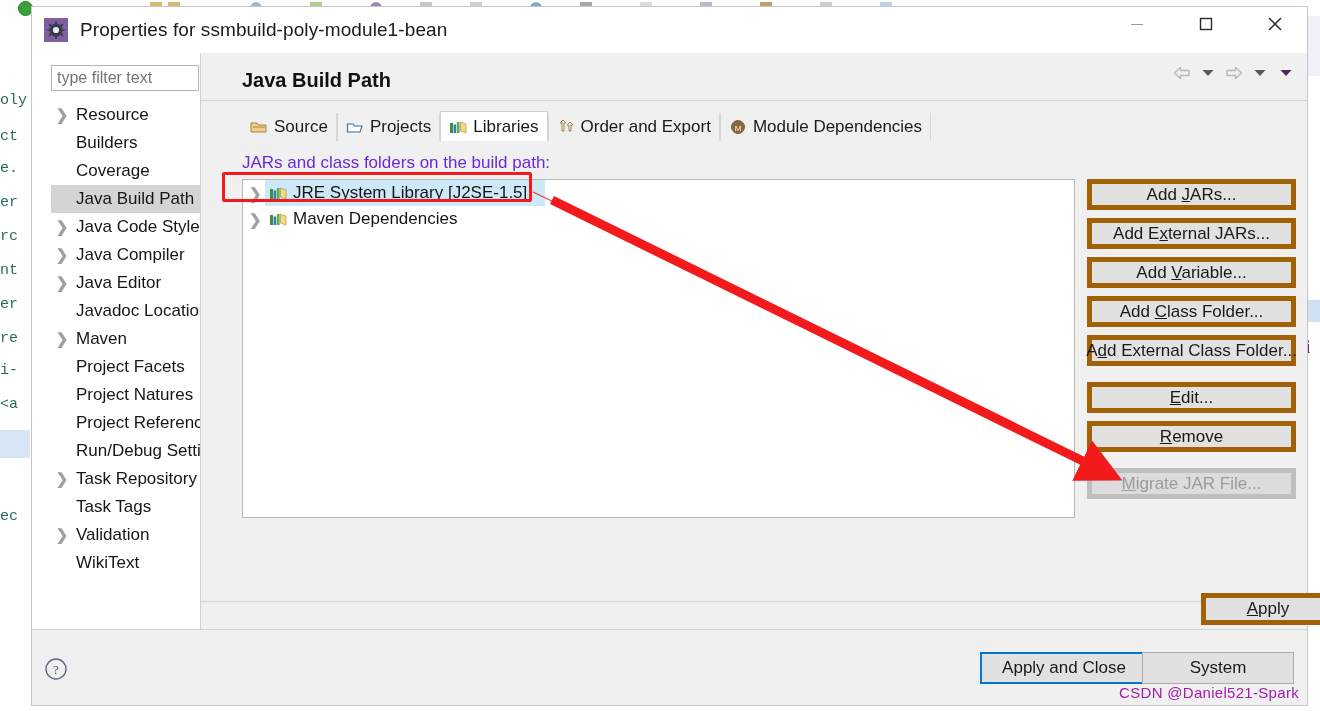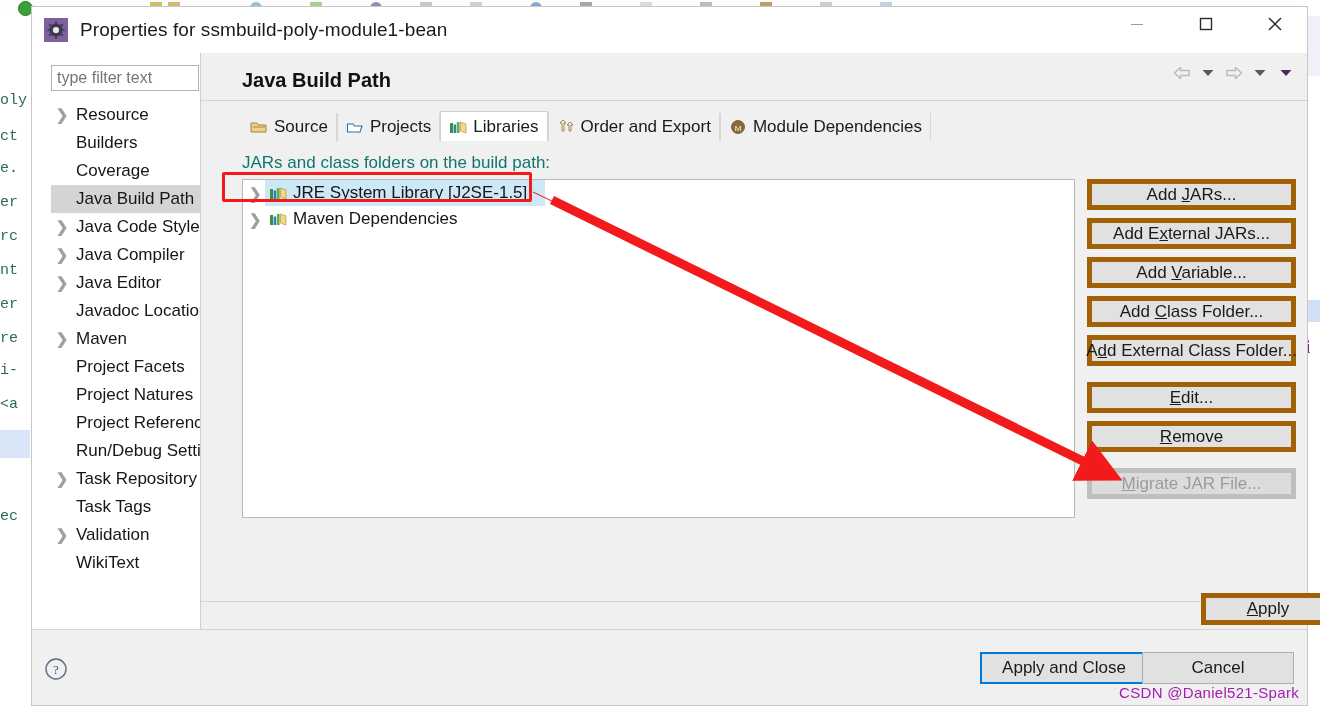--- a/index.html
+++ b/index.html
@@ -213,21 +213,21 @@
     background: #d0d0d0;
   }
 
   #content-area {
     position: absolute; left: 41px; top: 88px;
     width: 1054px; height: 460px;
     background: #f0f0f0;
   }
   #jars-label {
     position: absolute; left: 0; top: 12px;
-    font-size: 17px; color: #0f766e;
+    font-size: 17px; color: #6d28d9;
   }
   #list-box {
     position: absolute; left: 0; top: 38px;
     width: 833px; height: 339px;
     background: #ffffff;
     border: 1px solid #b8b8b8;
     box-sizing: border-box;
     overflow: hidden;
   }
   .lrow {
@@ -633,21 +633,21 @@
   </div>
 
   <div id="bottombar">
     <div id="help-icon">
       <svg width="24" height="24" viewBox="0 0 24 24" aria-hidden="true">
         <circle cx="12" cy="12" r="10" fill="none" stroke="#5b6b86" stroke-width="1.4"></circle>
         <text x="12" y="17" text-anchor="middle" font-size="13" font-family="Liberation Serif, serif" fill="#43536e">?</text>
       </svg>
     </div>
     <div id="apply-close">Apply and Close</div>
-    <div id="cancel-btn">Cancel</div>
+    <div id="cancel-btn">System</div>
     <div id="watermark">CSDN @Daniel521-Spark</div>
   </div>
 </div>
 
 <div id="redbox"></div>
 
 <svg id="annot">
   <defs>
     <marker id="arrowhead" markerWidth="5" markerHeight="5" refX="1.6" refY="2.5" orient="auto" markerUnits="strokeWidth">
       <path d="M0,0 L5,2.5 L0,5 Z" fill="#f21a1a"></path>

